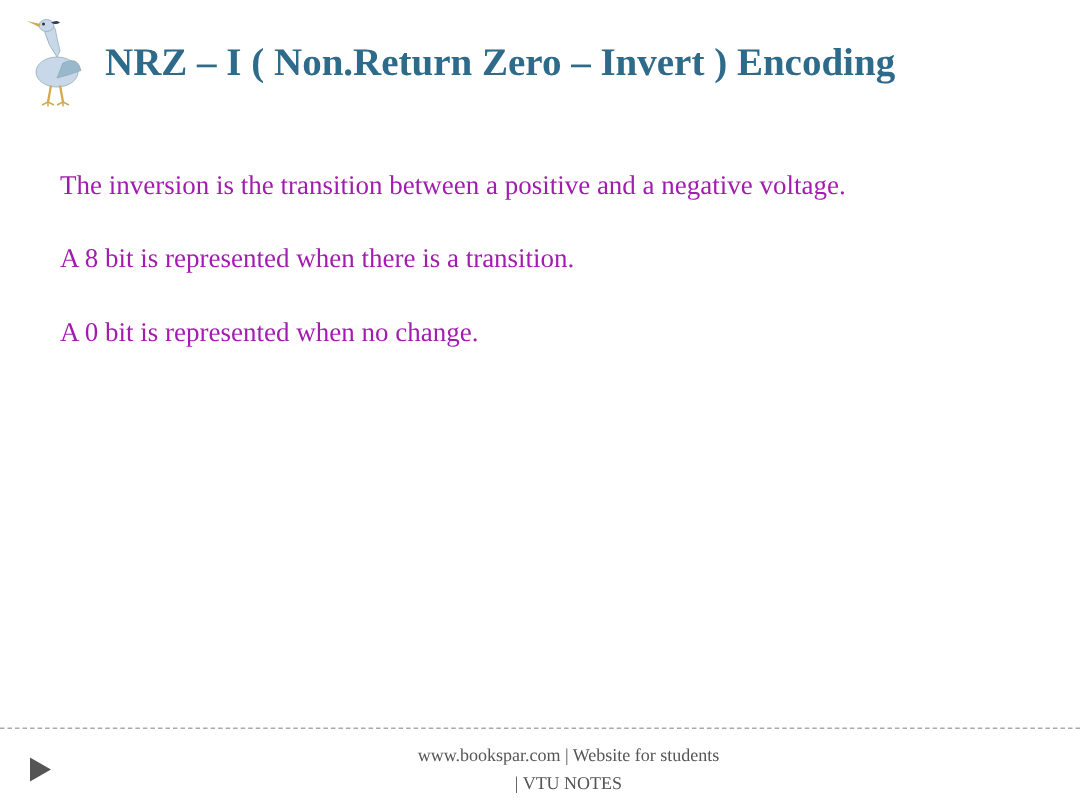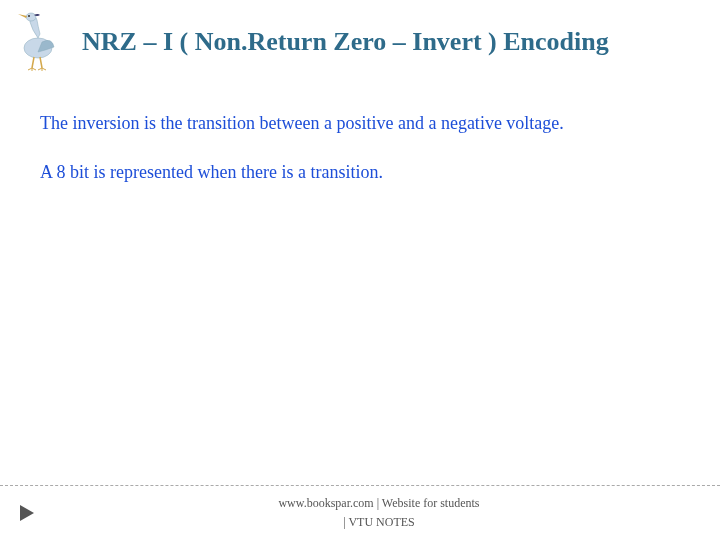--- a/index.html
+++ b/index.html
@@ -24,21 +24,20 @@
       position: relative;
       display: flex;
       flex-direction: column;
     }
 
     .header {
       display: flex;
       align-items: center;
       padding: 12px 20px 10px 10px;
       border-bottom: none;
-      gap: 12px;
     }
 
     .heron-icon {
       width: 60px;
       height: 60px;
       flex-shrink: 0;
     }
 
     .title-text {
       font-size: 26px;
@@ -47,21 +46,21 @@
       line-height: 1.2;
     }
 
     .content-area {
       padding: 28px 40px 20px 40px;
       flex: 1;
     }
 
     .paragraph {
       font-size: 18px;
-      color: #1d4ed8;
+      color: #a21caf;
       line-height: 1.5;
       margin-bottom: 22px;
     }
 
     .footer-area {
       border-top: 1px dashed #aaaaaa;
       display: flex;
       align-items: center;
       padding: 8px 20px;
       gap: 24px;
@@ -120,20 +119,21 @@
 
     <span class="title-text">NRZ – I  ( Non.Return Zero – Invert ) Encoding</span>
   </div>
 
   <div class="content-area">
 
     <p class="paragraph">The inversion is the transition between a positive and a negative voltage.</p>
 
     <p class="paragraph">A 8 bit is represented when there is a transition.</p>
 
+    <p class="paragraph">A 0 bit is represented  when  no change.</p>
 
   </div>
 
   <div class="footer-area">
     <div class="play-icon"></div>
     <div class="footer-text">
       <span>www.bookspar.com | Website for students</span><br>
       <span>| VTU NOTES</span>
     </div>
   </div>

